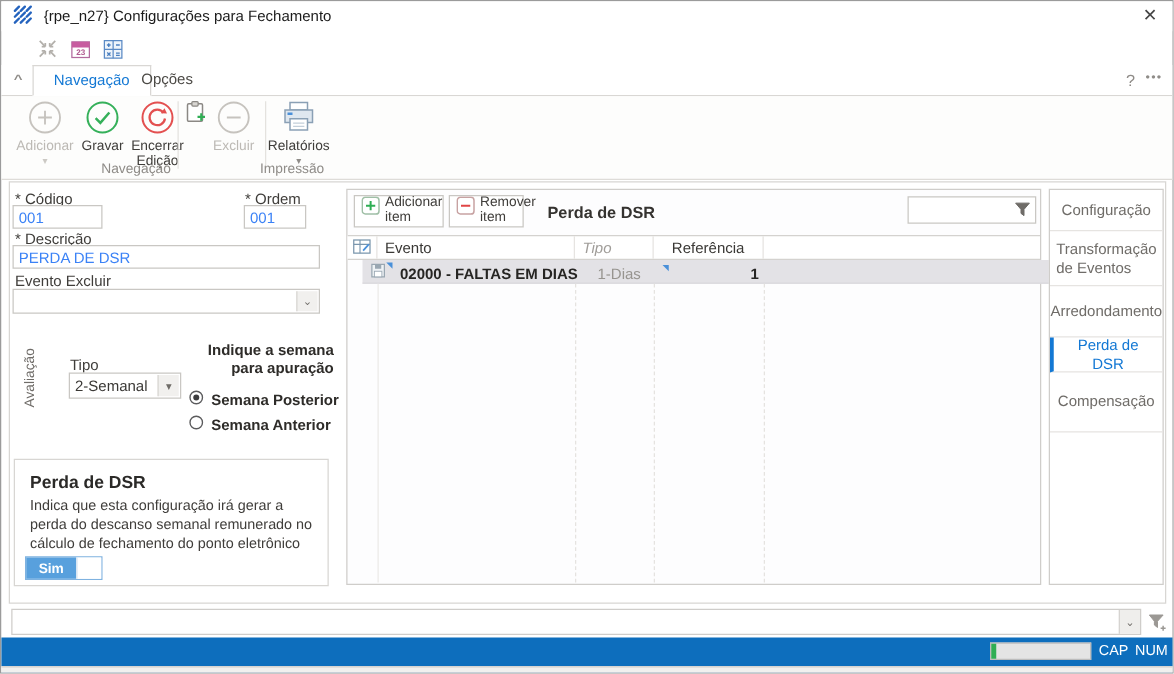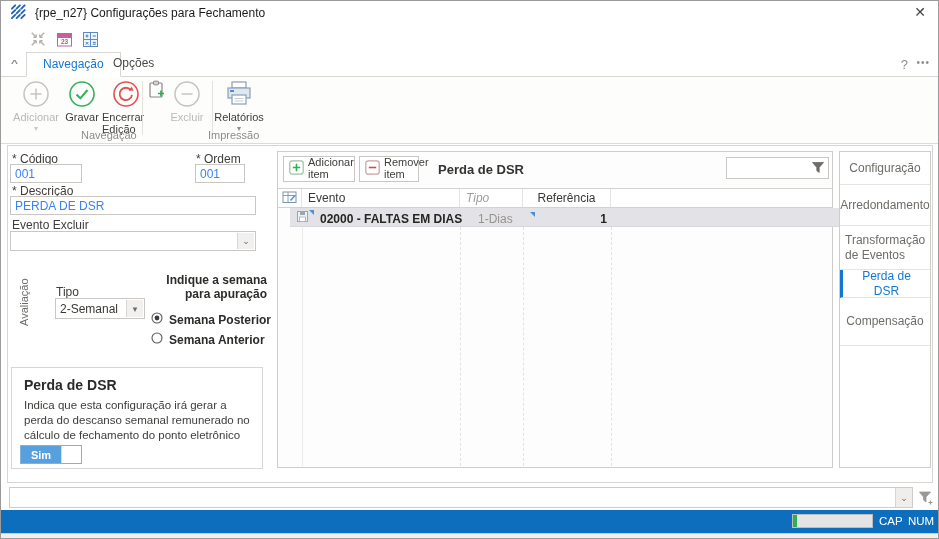--- a/index.html
+++ b/index.html
@@ -22,21 +22,21 @@
   .rtab { position:absolute; top:0; height:25px; padding:4px 16px 0; font-size:12px; color:#4b4945; cursor:pointer; }
   .rtab.active { left:25px; color:#1378d4; background:#fff; border:1px solid #d9d7d4; border-bottom:1px solid #fff; }
   .rtab.inactive { left:96px; }
   .ribhelp { position:absolute; right:30px; top:5px; color:#8f8c88; font-size:13px; cursor:pointer; }
   .ribmore { position:absolute; right:8px; top:5px; color:#8f8c88; font-size:10px; letter-spacing:1px; cursor:pointer; }
 
   
   .ribbon { position:absolute; top:76px; left:0; width:100%; height:67px; background:#fdfdfc; border-bottom:1px solid #dedcd8; }
   .rbtn { position:absolute; top:2px; width:48px; display:flex; flex-direction:column; align-items:center; cursor:pointer; }
   .rbtn .ric { height:30px; }
-  .rbtn .rlab { margin-top:2px; font-size:11px; line-height:1.1; color:#3f3d3a; }
+  .rbtn .rlab { margin-top:2px; font-size:11px; line-height:1.1; text-align:center; color:#3f3d3a; }
   .rbtn .rlab.dis { color:#bcb9b4; }
   .rbtn .rcaret { font-size:8px; color:#8f8c88; margin-top:1px; }
   .rbtn .rcaret.dis { color:#ccc9c4; }
   .rsep { position:absolute; top:4px; width:1px; height:54px; background:#e4e2de; }
   .rgrouplabel { position:absolute; top:52px; font-size:11px; color:#8f8c88; }
   .smallbtn { position:absolute; top:3px; width:20px; height:20px; display:flex; align-items:center; justify-content:center; cursor:pointer; }
 
   
   .content { position:absolute; top:144px; left:6px; width:926px; height:338px; background:#fff; border:1px solid #d8d6d3; }
 
@@ -50,21 +50,21 @@
   .radio { position:absolute; display:flex; align-items:center; gap:6px; font-weight:bold; color:#2e2c29; font-size:12px; cursor:pointer; }
   .infobox { position:absolute; border:1px solid #d8d6d3; background:#fff; }
   .infobox h3 { font-size:14px; color:#2b2a28; }
   .infobox p { font-size:11.5px; line-height:1.3; color:#3f3d3a; }
   .toggle { position:absolute; width:62px; height:19px; border:1px solid #7fb2e0; display:flex; cursor:pointer; }
   .toggle .on { width:40px; background:#58a0dd; color:#fff; font-size:11px; font-weight:bold; display:flex; align-items:center; justify-content:center; }
   .toggle .knob { flex:1; background:#fff; border-left:1px solid #cfe0ef; }
 
   
   .gridbox { position:absolute; left:269px; top:5px; width:556px; height:317px; border:1px solid #cfcdca; background:#fdfdfe; }
-  .gbtn { position:absolute; top:4px; height:26px; border:1px solid #c9c7c3; background:#fff; display:flex; align-items:center; gap:4px; padding:0 5px; font-size:11px; line-height:1.05; color:#3f3d3a; cursor:pointer; }
+  .gbtn { position:absolute; top:4px; height:26px; border:1px solid #c9c7c3; background:#fff; display:flex; align-items:flex-start; gap:4px; padding:0 5px; font-size:11px; line-height:1.05; color:#3f3d3a; cursor:pointer; }
   .gtitle { position:absolute; left:160px; top:10px; font-size:13px; font-weight:bold; color:#353330; }
   .gfilter { position:absolute; left:448px; top:5px; width:103px; height:22px; border:1px solid #c9c7c3; background:#fff; }
   .gfilter input { position:absolute; left:2px; top:1px; width:80px; height:18px; border:none; outline:none; font-size:11px; }
   .gfilter .fic { position:absolute; right:3px; top:3px; }
   .ghead { position:absolute; left:0; top:36px; width:100%; height:20px; display:flex; border-top:1px solid #d4d2cf; border-bottom:1px solid #d4d2cf; background:#fff; font-size:12px; }
   .ghead .hc { border-right:1px solid #e6e4e1; display:flex; align-items:center; padding:0 6px; color:#3a3835; position:relative; }
   .grow { position:absolute; left:12px; top:56px; width:100%; height:19px; display:flex; background:#e3e2e6; border-bottom:1px solid #d9d7db; font-size:12px;align-items:flex-end; }
   .grow .rc { display:flex; align-items:center; padding:0 6px; position:relative; }
   .tri::after { content:""; position:absolute; top:0; right:0; border-left:5px solid transparent; border-top:5px solid #4a90d9; }
   .vdash { position:absolute; top:75px; bottom:1px; width:1px; border-left:1px dashed #e5e3e0; }
@@ -342,25 +342,25 @@
       <div class="vdash" style="left:24px; border-left-style:solid; border-left-color:#eceae7;"></div>
       <div class="vdash" style="left:182px;"></div>
       <div class="vdash" style="left:245px;"></div>
       <div class="vdash" style="left:333px;"></div>
     </div>
 
     <div class="sidetabs">
       <div class="stab" style="height:33px;">
           <span>Configuração</span>
         </div>
+      <div class="stab" style="height:44px; justify-content:flex-start; text-align:left;">
+          <span>Transformação de Eventos</span>
+        </div>
       <div class="stab" style="height:41px;">
           <span>Arredondamento</span>
-        </div>
-      <div class="stab" style="height:44px; justify-content:flex-start; text-align:left;">
-          <span>Transformação de Eventos</span>
         </div>
       <div class="stab active" style="height:28px;">
           <span>Perda de DSR</span>
         </div>
       <div class="stab" style="height:48px;">
           <span>Compensação</span>
         </div>
     </div>
   </div>
 

